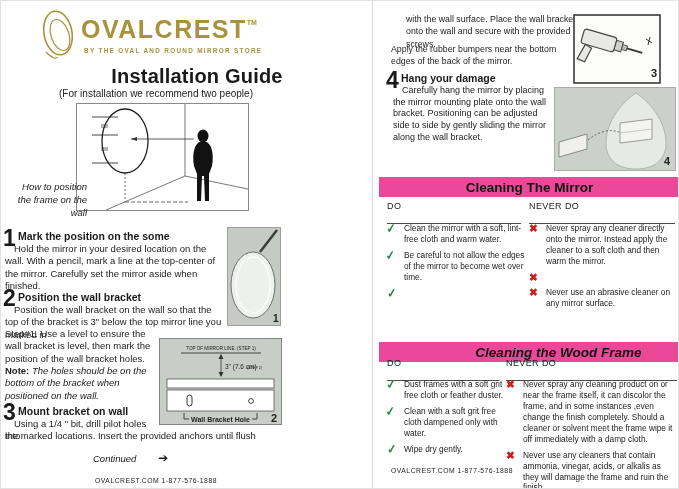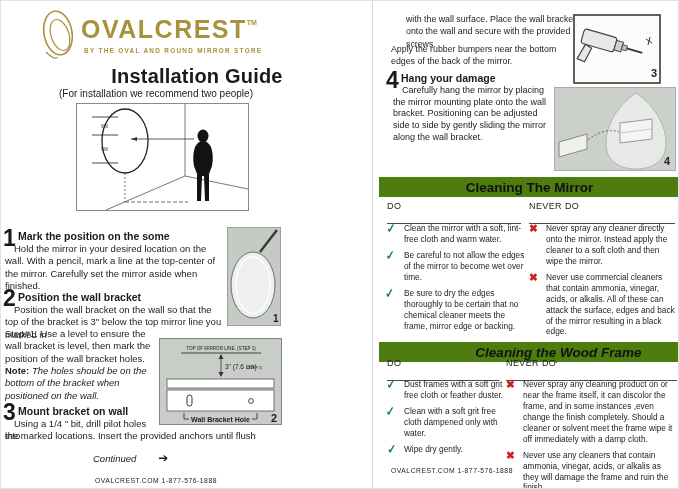--- a/index.html
+++ b/index.html
@@ -24,21 +24,21 @@
   .indent{text-indent:9px;}
   .note-label{font-weight:bold;font-style:normal;}
   .note-text{font-style:italic;}
   .continued-row{display:flex;align-items:center;gap:22px;}
   .continued-text{font-style:italic;font-size:9.5px;}
   .continued-arrow{font-size:12px;line-height:1;}
   .footer-text{font-size:6.8px;letter-spacing:0.5px;color:#222;}
 
   
   .para{font-size:8.8px;line-height:1.4;color:#1c1c1c;}
-  .band{background:#4d7c0f;height:20px;display:flex;align-items:center;justify-content:center;}
+  .band{background:#ec4899;height:20px;display:flex;align-items:center;justify-content:center;}
   .band-title{font-weight:bold;font-size:13.5px;color:#111;}
   .col-head{font-size:9px;color:#222;letter-spacing:0.4px;border-bottom:1.5px solid #4a4a4a;padding-bottom:12px;}
   .item-list{list-style:none;margin:0;padding:0;}
   .item{display:flex;gap:4px;font-size:8.3px;line-height:1.32;margin-bottom:5px;color:#1c1c1c;}
   .icon-cell{flex:0 0 13px;}
   .check{color:#1e8a3c;font-weight:bold;font-size:12px;line-height:0.9;display:inline-block;transform:rotate(-8deg);}
   .cross{color:#cc1f1f;font-weight:bold;font-size:10.5px;line-height:1;}
 
   
   .figsvg text{font-family:"Liberation Sans",sans-serif;fill:#222;}
@@ -76,20 +76,21 @@
     <ellipse cx="49" cy="38" rx="23" ry="32" fill="none" stroke="#222" stroke-width="1.3"></ellipse>
     <line x1="49" y1="70" x2="49" y2="99" stroke="#444" stroke-width="0.8" stroke-dasharray="2,2"></line>
     <line x1="55" y1="36" x2="118" y2="36" stroke="#333" stroke-width="0.8"></line>
     <polygon points="55,36 61,34 61,38" fill="#333"></polygon>
     <line x1="49" y1="99" x2="112" y2="99" stroke="#444" stroke-width="0.8" stroke-dasharray="4,2"></line>
     <g>
       <ellipse cx="127" cy="33" rx="5.5" ry="6.5" fill="#121212"></ellipse>
       <path d="M119,44 q-3,9 -1,19 l3,8 0,27 4,0 1,-25 2,0 1,25 4,0 0,-27 3,-8 q2,-10 -1,-19 q-3,-6 -8,-6 q-5,0 -8,6 z" fill="#121212"></path>
     </g>
   </svg>
+  <div class="abs diagram-caption" style="left:6px;top:180px;width:80px;">How to position the frame on the wall</div>
 
   <div class="abs step-num" style="left:2px;top:226px;">1</div>
   <div class="abs step-title" style="left:17px;top:229px;">Mark the position on the some</div>
   <div class="abs step-body indent" style="left:4px;top:242px;width:220px;">Hold the mirror in your desired location on the wall. With a pencil, mark a line at the top-center of the mirror. Carefully set the mirror aside when finished.</div>
 
   <svg class="abs figsvg" style="left:226px;top:226px;" width="54" height="99" viewBox="0 0 54 99">
     <rect x="0.5" y="0.5" width="53" height="98" fill="#c5cac5" stroke="#9aa09a"></rect>
     <line x1="50" y1="3" x2="33" y2="25" stroke="#3a3a3a" stroke-width="2.4"></line>
     <ellipse cx="26" cy="58" rx="22" ry="33" fill="#edf0ed" stroke="#6b7070" stroke-width="1"></ellipse>
     <ellipse cx="26" cy="58" rx="17" ry="28" fill="none" stroke="#ffffff" stroke-width="1.6" opacity="0.8"></ellipse>
@@ -175,32 +176,30 @@
     <li class="item">
       <span class="icon-cell check">✓</span>
       <span>Clean the mirror with a soft, lint-free cloth and warm water.</span>
     </li>
     <li class="item">
       <span class="icon-cell check">✓</span>
       <span>Be careful to not allow the edges of the mirror to become wet over time.</span>
     </li>
     <li class="item">
       <span class="icon-cell check">✓</span>
-      <span>Be sure to dry the edges thoroughly to be certain that no chemical cleaner meets the frame, mirror edge or backing.</span>
     </li>
   </ul>
 
   <ul class="abs item-list" style="left:528px;top:222px;width:149px;">
     <li class="item">
       <span class="icon-cell cross">✖</span>
-      <span>Never spray any cleaner directly onto the mirror. Instead apply the cleaner to a soft cloth and then wipe the mirror.</span>
-    </li>
-    <li class="item">
-      <span class="icon-cell cross">✖</span>
-      <span>Never use commercial cleaners that contain ammonia, vinegar, acids, or alkalis. All of these can attack the surface, edges and back of the mirror resulting in a black edge.</span>
+      <span>Never spray any cleaner directly onto the mirror. Instead apply the cleaner to a soft cloth and then warm the mirror.</span>
+    </li>
+    <li class="item">
+      <span class="icon-cell cross">✖</span>
     </li>
     <li class="item">
       <span class="icon-cell cross">✖</span>
       <span>Never use an abrasive cleaner on any mirror surface.</span>
     </li>
   </ul>
 
   <div class="abs band" style="left:378px;top:341px;width:359px;font-style:italic;">
     <span class="band-title">Cleaning the Wood Frame</span>
   </div>

